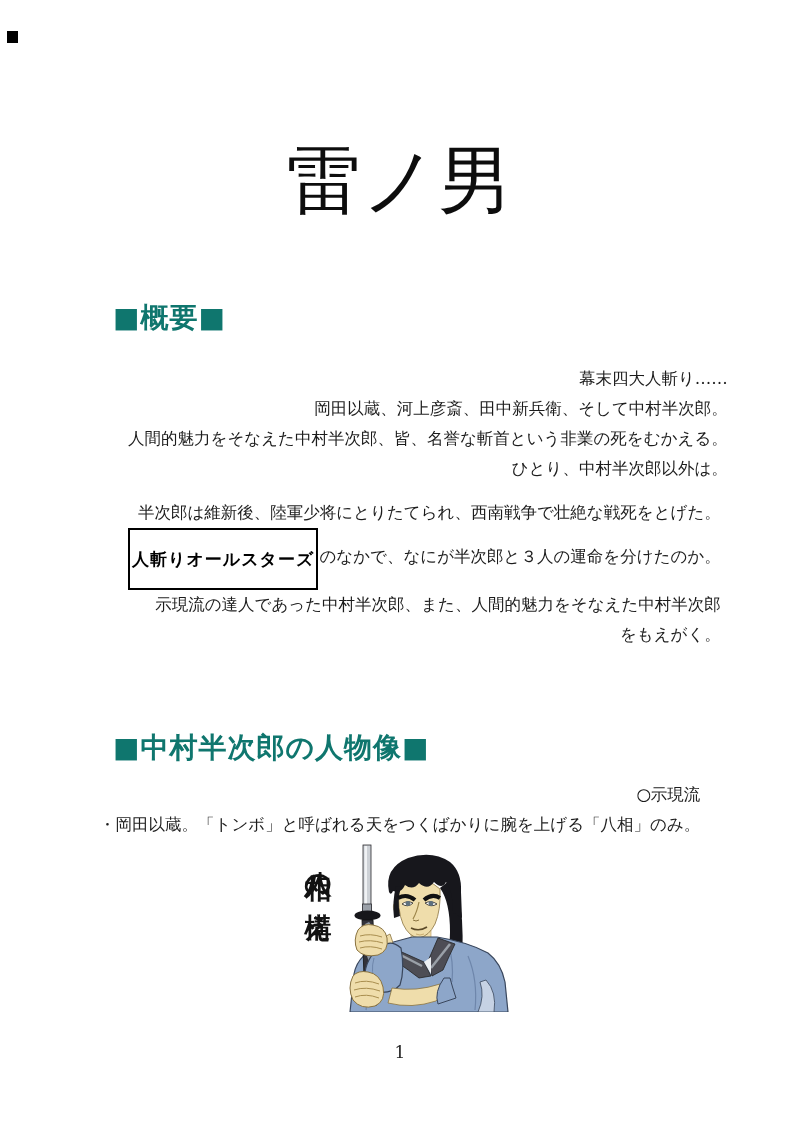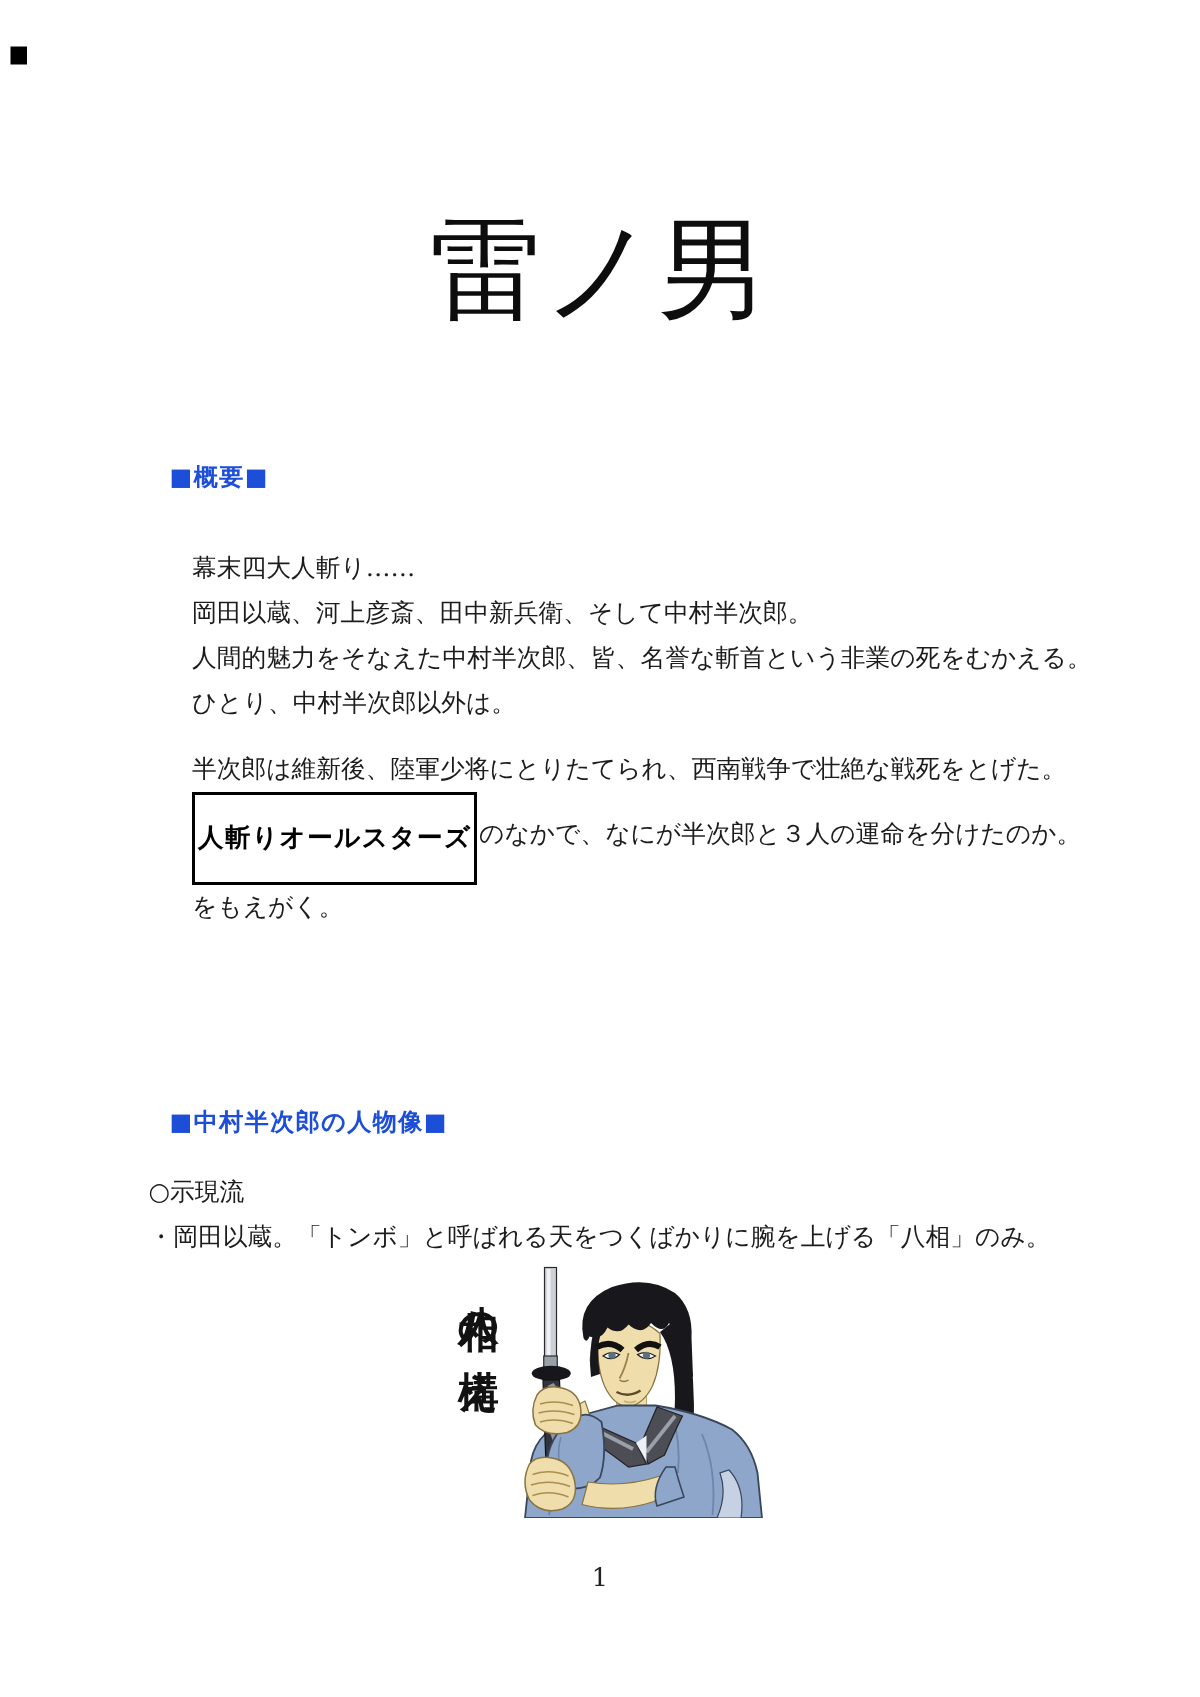--- a/index.html
+++ b/index.html
@@ -1,27 +1,27 @@
 <!DOCTYPE html>
 <html><head>
 <meta charset="utf-8">
 <style>
   html,body{margin:0;padding:0;background:#fff;}
   .page{position:relative;width:800px;height:1131px;background:#ffffff;overflow:hidden;
         color:#1a1a1a;}
   .abs{position:absolute;}
-  .serif{font-family:"DejaVu Serif","Liberation Serif",serif;}
+  .serif{font-family:"DejaVu Serif","Liberation Serif",serif;text-align:right;}
   .gothic{font-family:"DejaVu Sans","Liberation Sans",sans-serif;}
 
   .corner-mark{left:7px;top:31px;width:11px;height:12px;background:#000;}
 
   .doc-title{left:0;right:0;top:128px;text-align:center;font-size:74px;line-height:104px;
              color:#0d0d0d;letter-spacing:1px;}
 
-  .sec-heading{font-weight:bold;font-size:16px;line-height:32px;color:#1d4ed8;letter-spacing:1px;}
+  .sec-heading{font-weight:bold;font-size:28px;line-height:32px;color:#0f766e;letter-spacing:1px;}
   .h-overview{left:113px;top:302px;}
   .h-character{left:113px;top:732px;}
 
   .body-par{font-size:16.5px;line-height:30px;color:#1c1c1c;}
   .par-1{left:128px;top:364px;}
   .par-2{left:128px;top:498px;}
   .bullets{left:99px;top:780px;}
 
   .boxed{display:inline-block;border:2px solid #000;padding:17px 2px;margin-right:1px;
          font-family:"DejaVu Sans","Liberation Sans",sans-serif;font-weight:bold;
@@ -49,20 +49,21 @@
   <div class="abs body-par serif par-1">
     <div>幕末四大人斬り……</div>
     <div>岡田以蔵、河上彦斎、田中新兵衛、そして中村半次郎。</div>
     <div>人間的魅力をそなえた中村半次郎、皆、名誉な斬首という非業の死をむかえる。</div>
     <div>ひとり、中村半次郎以外は。</div>
   </div>
 
   <div class="abs body-par serif par-2">
     <div>半次郎は維新後、陸軍少将にとりたてられ、西南戦争で壮絶な戦死をとげた。</div>
     <div><span class="boxed">人斬りオールスターズ</span><span>のなかで、なにが半次郎と３人の運命を分けたのか。</span></div>
+    <div>示現流の達人であった中村半次郎、また、人間的魅力をそなえた中村半次郎</div>
     <div>をもえがく。</div>
   </div>
 
   <div class="abs sec-heading gothic h-character">■中村半次郎の人物像■</div>
 
   <div class="abs body-par serif bullets">
     <div>○示現流</div>
     <div>・岡田以蔵。「トンボ」と呼ばれる天をつくばかりに腕を上げる「八相」のみ。</div>
   </div>
 

